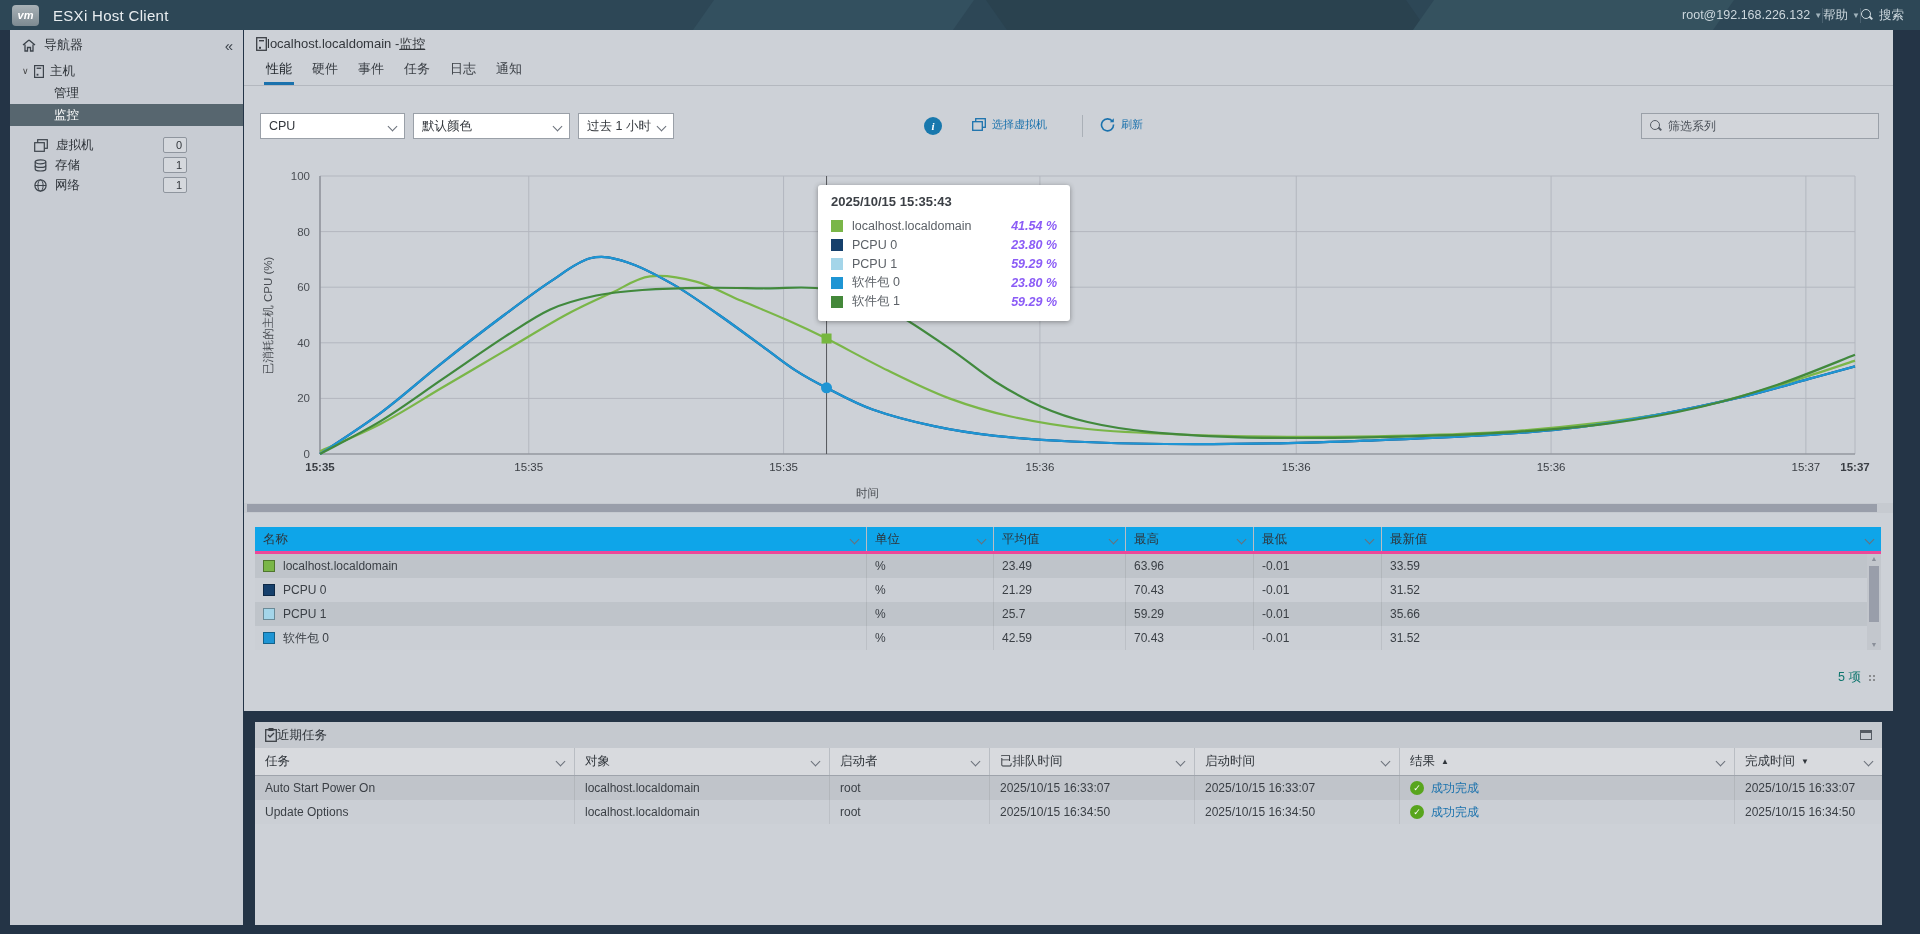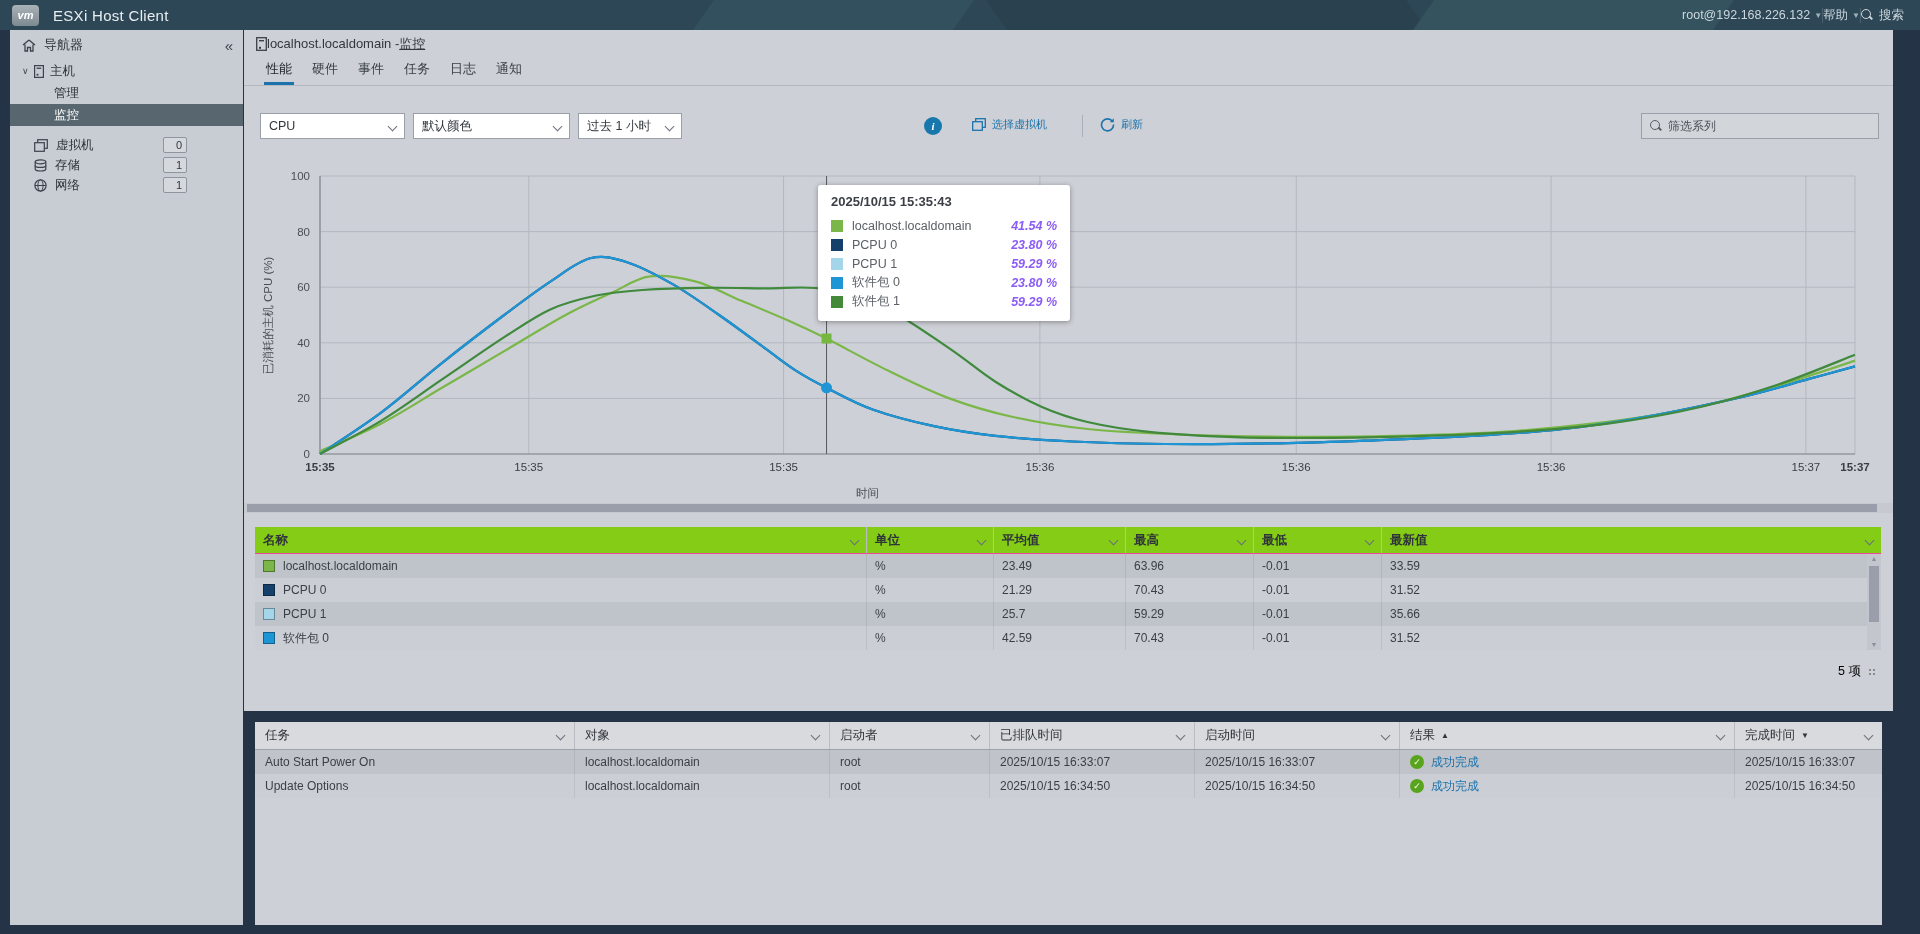--- a/index.html
+++ b/index.html
@@ -66,34 +66,34 @@
   .xlab{position:absolute;left:612px;top:342px;font-size:11.5px;color:#4a4e54;}
   .tooltip{position:absolute;left:574px;top:41px;width:252px;background:#fff;border-radius:3px;box-shadow:0 1px 5px rgba(40,40,40,.45);padding:9px 13px 10px;z-index:5;}
   .tt-title{font-size:13px;font-weight:bold;color:#3c4046;margin-bottom:7px;}
   .tt-row{display:flex;align-items:center;height:19px;font-size:12.5px;color:#5c6167;}
   .tt-row .sw{width:12px;height:12px;margin-right:9px;flex:none;}
   .tt-row .val{margin-left:auto;font-weight:bold;color:#8b5cf6;font-style:italic;}
   .hscroll{position:absolute;left:0px;top:473px;width:1649px;height:10px;background:#c6cad0;}
   .hscroll .thumb{position:absolute;left:3px;top:1px;width:1630px;height:8px;background:#999eaa;}
   
   .ptable{position:absolute;left:11px;top:497px;width:1626px;}
-  .pt-head{display:grid;grid-template-columns:612px 127px 132px 128px 128px 1fr;height:27px;background:#84cc16;border-bottom:1px solid #ec4899;font-weight:bold;}
+  .pt-head{display:grid;grid-template-columns:612px 127px 132px 128px 128px 1fr;height:27px;background:#0ea5e9;border-bottom:3px solid #ec4899;}
   .pt-head .hc{display:flex;align-items:center;padding:0 8px;font-size:12.5px;color:#2f343a;border-right:1px solid #b9bdc3;}
   .pt-head .hc:last-child{border-right:none;}
   .pt-head .chev{margin-left:auto;}
   .pt-row{display:grid;grid-template-columns:612px 127px 132px 128px 128px 1fr;height:24px;font-size:12px;color:#3a3f45;}
   .pt-row>div{display:flex;align-items:center;padding:0 8px;border-right:1px solid rgba(0,0,0,.07);overflow:hidden;white-space:nowrap;}
   .pt-row>div:last-child{border-right:none;}
   .pt-row.dark{background:#bfc4ca;}
   .pt-row.light{background:#cbcfd5;}
   .swatch{width:12px;height:12px;border:1px solid rgba(0,0,0,.35);margin-right:8px;flex:none;}
   .vscroll{position:absolute;right:0px;top:27px;width:14px;height:96px;background:#c3c7cd;display:flex;flex-direction:column;align-items:center;}
   .vscroll .arr{font-size:7px;color:#8a8f99;line-height:10px;}
   .vscroll .vthumb{width:10px;height:56px;background:#999eaa;margin:2px 0 auto;}
-  .pt-footer{height:26px;display:flex;align-items:center;justify-content:flex-end;padding-right:6px;font-size:12.5px;color:#000000;margin-top:8px;}
+  .pt-footer{height:26px;display:flex;align-items:center;justify-content:flex-end;padding-right:6px;font-size:12.5px;color:#0f766e;margin-top:14px;}
   .grip{width:8px;height:8px;margin-left:6px;position:relative;opacity:.55;}
   .grip::before{content:"";position:absolute;right:0;bottom:0;width:2px;height:2px;background:#555;box-shadow:-4px 0 #555,0 -4px #555,-4px -4px #555 ,0 0 #555;}
   
   .taskspanel{position:absolute;left:255px;top:722px;width:1627px;height:203px;background:#cdd1d7;}
   .tp-bar{display:flex;align-items:center;height:26px;background:#c5c9cf;padding:0 10px;font-size:12.5px;color:#2f343a;}
   .tp-bar .winic{margin-left:auto;width:12px;height:10px;border:1px solid #555b63;border-top-width:3px;cursor:pointer;}
   .tk-head{display:grid;grid-template-columns:320px 255px 160px 205px 205px 335px 1fr;height:28px;background:#d8dade;border-bottom:1px solid #9ea3ab;}
   .tk-head .hc{display:flex;align-items:center;padding:0 10px;font-size:12.5px;color:#2f343a;border-right:1px solid #b9bdc3;}
   .tk-head .hc:last-child{border-right:none;}
   .tk-head .chev{margin-left:auto;}
@@ -219,21 +219,21 @@
 
   <div class="controls">
     <div class="sel" style="left:16px;width:145px;">
       <span>CPU</span>
         <span class="chev"></span>
     </div>
     <div class="sel" style="left:169px;width:157px;">
       <span>默认颜色</span>
         <span class="chev"></span>
     </div>
-    <div class="sel" style="left:334px;width:104px;">
+    <div class="sel" style="left:334px;width:96px;">
       <span>过去 1 小时</span>
         <span class="chev"></span>
     </div>
     <div class="info-i">i</div>
     <div class="link ctl-link1">
       <svg class="icsvg" width="14" height="13" viewBox="0 0 14 13">
           <rect x="3.7" y="0.7" width="9.6" height="8.6" fill="none" stroke="#1b72ad" stroke-width="1.3"></rect>
           <rect x="0.7" y="3.7" width="9.6" height="8.6" fill="#cdd1d7" stroke="#1b72ad" stroke-width="1.3"></rect>
         </svg>
       <span>选择虚拟机</span>
@@ -410,20 +410,29 @@
       <span class="arr">▼</span>
     </div>
     <div class="pt-footer">
       <span>5 项</span>
       <span class="grip"></span>
     </div>
   </div>
 </div>
 
 <div class="taskspanel">
+  <div class="tp-bar">
+    <svg class="icsvg" width="12" height="14" viewBox="0 0 12 14">
+        <rect x="0.7" y="1.7" width="10.6" height="11.6" fill="none" stroke="#3c4046" stroke-width="1.3"></rect>
+        <rect x="3.5" y="0" width="5" height="3" fill="#3c4046"></rect>
+        <path d="M3 7 L5 9 L9 5" fill="none" stroke="#3c4046" stroke-width="1.3"></path>
+      </svg>
+    <span>近期任务</span>
+    <span class="winic"></span>
+  </div>
   <div class="tk-head" id="tk-head">
       <div class="hc">
         <span>任务</span>
         <span class="chev"></span>
       </div>
       <div class="hc">
         <span>对象</span>
         <span class="chev"></span>
       </div>
       <div class="hc">

